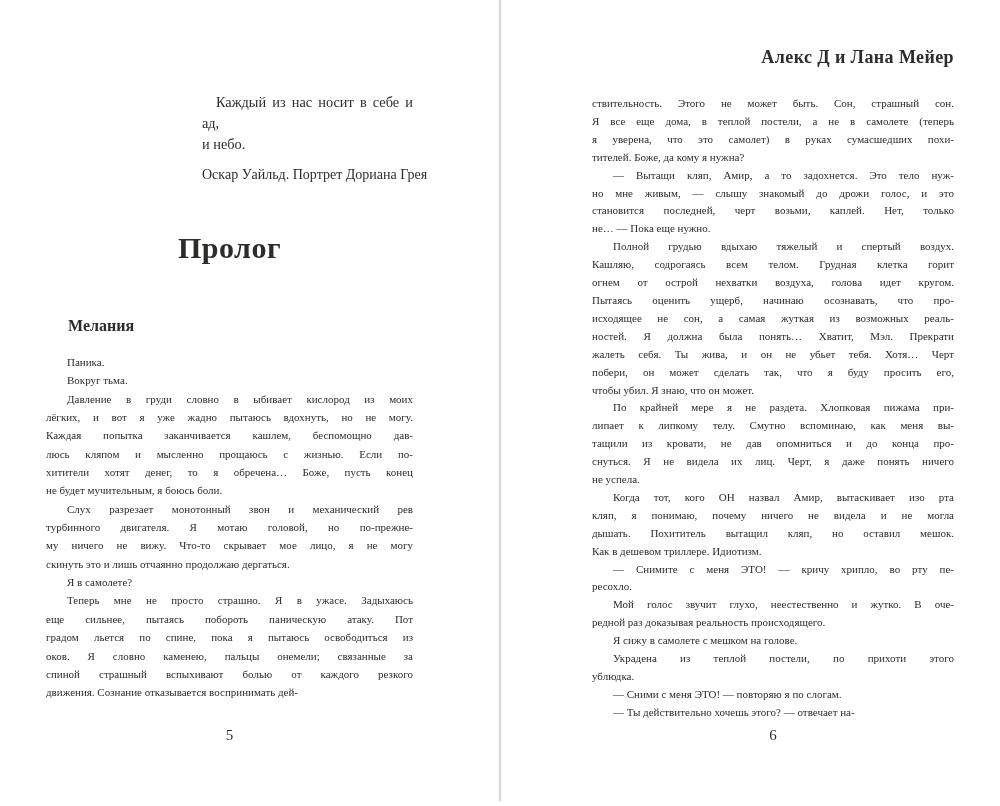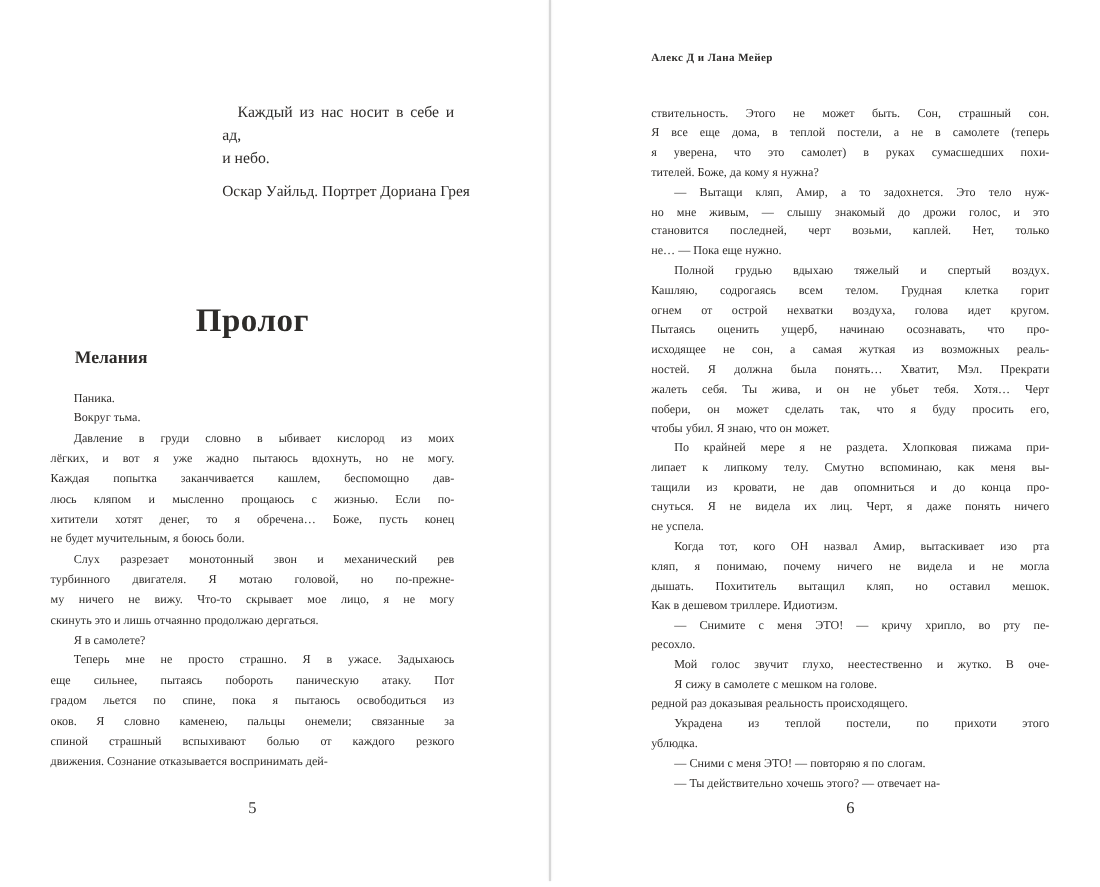--- a/index.html
+++ b/index.html
@@ -26,38 +26,37 @@
   .epigraph .line.indent{text-indent:14px;}
   .epigraph-attribution{
     margin-top:9px;font-size:14px;
     text-align:right;white-space:nowrap;
   }
 
   .chapter-title{
     position:absolute;top:230px;left:0;width:100%;
     text-align:center;font-size:30px;font-weight:bold;line-height:36px;
     letter-spacing:0.5px;
-    margin-top:44px;
   }
   .section-title{
     position:absolute;top:317px;left:0;width:100%;
     font-size:16px;font-weight:bold;text-indent:22px;
   }
 
   .body-text{position:absolute;left:0;right:0;font-size:11px;}
   .body-left{top:353px;line-height:18.35px;}
   .body-right{top:95px;line-height:17.9px;}
 
   .line{text-align:justify;text-align-last:justify;}
   .line.last{text-align-last:left;}
   .line.indent{text-indent:21px;}
 
   .running-header{
     position:absolute;top:47px;left:0;width:100%;
-    text-align:left;font-size:10px;font-weight:bold;letter-spacing:0.4px;
+    text-align:right;font-size:18px;font-weight:bold;letter-spacing:0.4px;
   }
   .page-number{
     position:absolute;top:727px;left:0;width:100%;
     text-align:center;font-size:15px;
   }
 </style>
 </head>
 <body>
 
 <div class="gutter-line"></div>
@@ -126,22 +125,22 @@
       <div class="line">тащили из кровати, не дав опомниться и до конца про-</div>
       <div class="line">снуться. Я не видела их лиц. Черт, я даже понять ничего</div>
       <div class="line last">не успела.</div>
       <div class="line indent">Когда тот, кого ОН назвал Амир, вытаскивает изо рта</div>
       <div class="line">кляп, я понимаю, почему ничего не видела и не могла</div>
       <div class="line">дышать. Похититель вытащил кляп, но оставил мешок.</div>
       <div class="line last">Как в дешевом триллере. Идиотизм.</div>
       <div class="line indent">— Снимите с меня ЭТО! — кричу хрипло, во рту пе-</div>
       <div class="line last">ресохло.</div>
       <div class="line indent">Мой голос звучит глухо, неестественно и жутко. В оче-</div>
+      <div class="line last">редной раз доказывая реальность происходящего.</div>
       <div class="line indent last">Я сижу в самолете с мешком на голове.</div>
-      <div class="line last">редной раз доказывая реальность происходящего.</div>
       <div class="line indent">Украдена из теплой постели, по прихоти этого</div>
       <div class="line last">ублюдка.</div>
       <div class="line indent last">— Сними с меня ЭТО! — повторяю я по слогам.</div>
       <div class="line indent last">— Ты действительно хочешь этого? — отвечает на-</div>
     </div>
 
   <div class="page-number">6</div>
 </div>
 
 </body></html>

